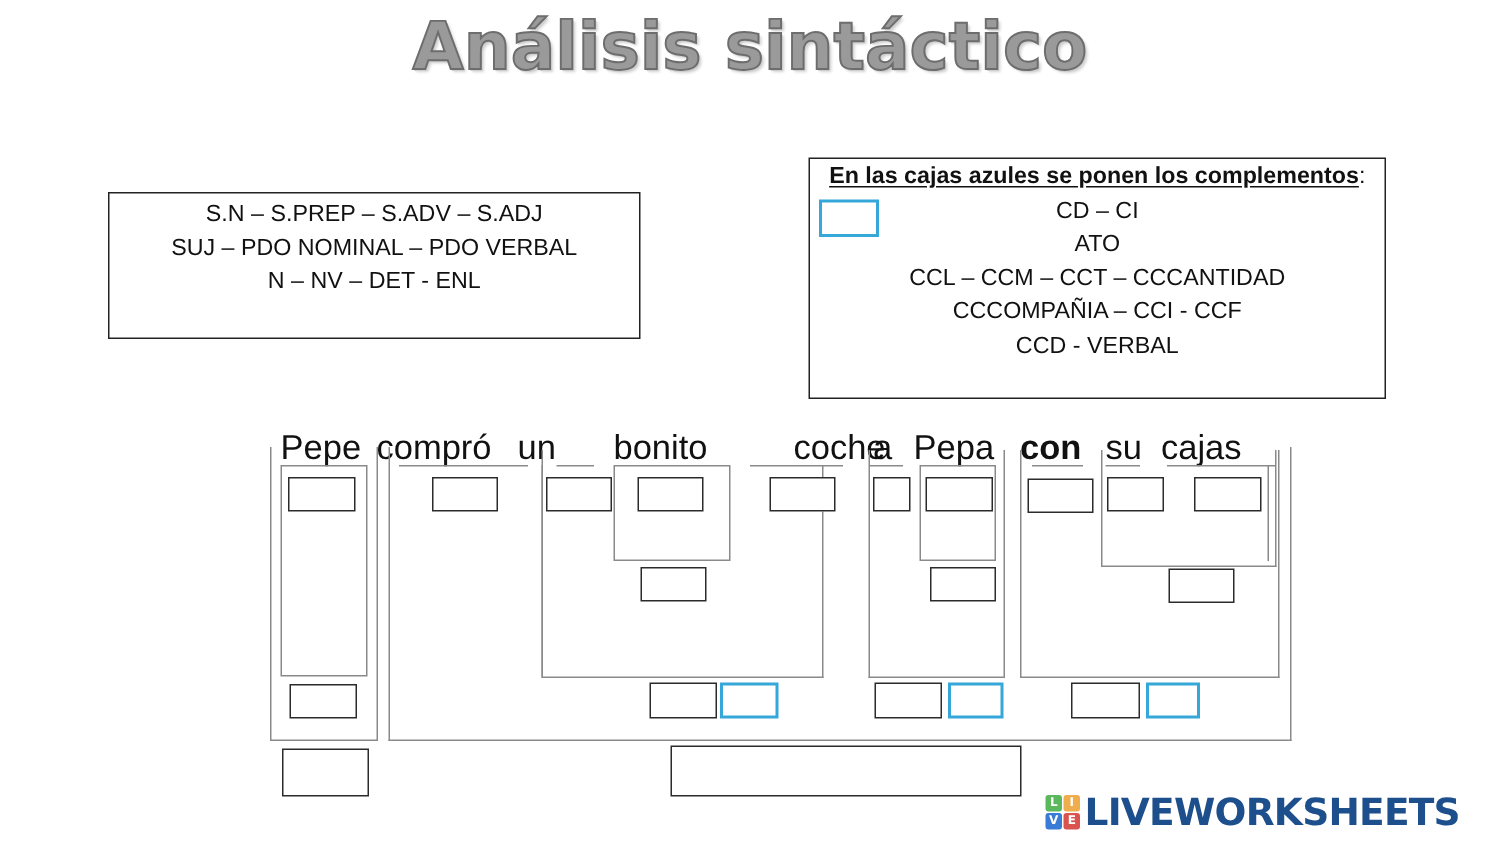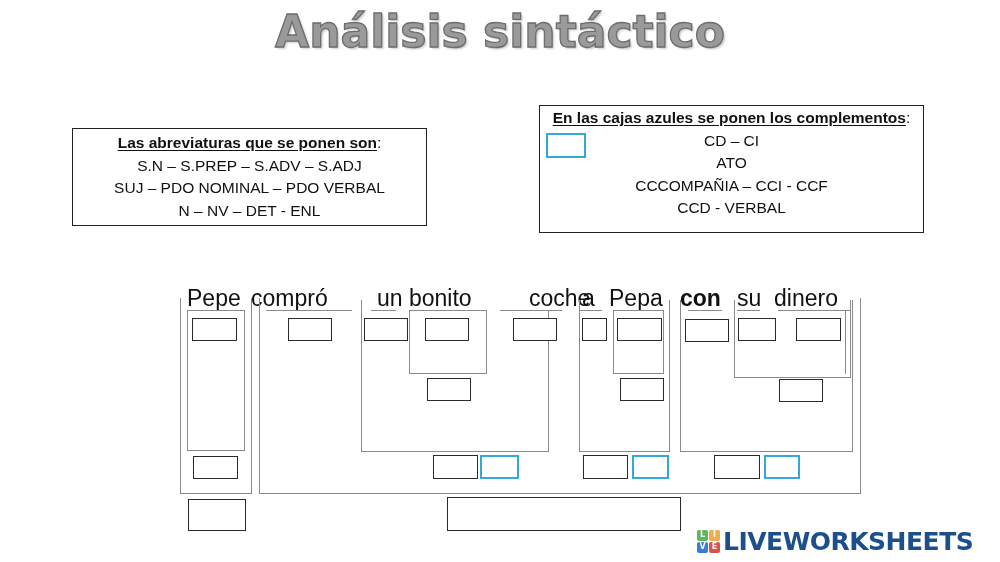--- a/index.html
+++ b/index.html
@@ -51,45 +51,45 @@
   .logo .tiles { display: grid; grid-template-columns: 11px 11px; grid-template-rows: 11px 11px; gap: 1px; margin-right: 3px; }
   .logo .tile { font-family: "DejaVu Sans", sans-serif; font-weight: bold; font-size: 8px; color: #fff; display:flex; align-items:center; justify-content:center; border-radius: 2px; line-height: 1; }
   .logo .brand { font-family: "DejaVu Sans", sans-serif; font-weight: bold; font-size: 25px; color: #1d4f8c; letter-spacing: -0.5px; }
 </style>
 </head>
 <body>
 
 <div class="abs title">Análisis sintáctico</div>
 
 <div class="abs info" style="left:72px; top:128px; width:355px; height:98px; padding-top:3px;">
-  <div class="head"><u>Las abreviaturas que se ponen son</u><span style="font-weight:normal">:</span></div>
   <div>S.N – S.PREP – S.ADV – S.ADJ</div>
   <div>SUJ – PDO NOMINAL – PDO VERBAL</div>
   <div>N – NV – DET - ENL</div>
 </div>
 
-<div class="abs info" style="left:539px; top:105px; width:385px; height:128px; padding-top:1px;">
+<div class="abs info" style="left:539px; top:105px; width:385px; height:161px; padding-top:1px;">
   <div class="head"><u>En las cajas azules se ponen los complementos</u><span style="font-weight:normal">:</span></div>
   <div>CD – CI</div>
   <div>ATO</div>
+  <div>CCL – CCM – CCT – CCCANTIDAD</div>
   <div>CCCOMPAÑIA – CCI - CCF</div>
   <div>CCD - VERBAL</div>
 </div>
 <div class="abs ans blue" style="left:546px; top:133px; width:40px; height:25px;"></div>
 
 <div class="abs word" style="left:187px;">Pepe</div>
 <div class="abs word" style="left:251px;">compró</div>
-<div class="abs word" style="left:377px;text-align:center;">un</div>
+<div class="abs word" style="left:345px;text-align:center;">un</div>
 <div class="abs word" style="left:409px;">bonito</div>
 <div class="abs word" style="left:498px;margin-left:31px;">coche</div>
 <div class="abs word" style="left:582px;">a</div>
 <div class="abs word" style="left:609px;">Pepa</div>
 <div class="abs word" style="left:680px;font-weight:bold;">con</div>
 <div class="abs word" style="left:737px;">su</div>
-<div class="abs word" style="left:774px;">dinero</div>
+<div class="abs word" style="left:774px;">cajas</div>
 
 <div class="abs ul" style="left:266px; top:310px; width:86px;"></div>
 <div class="abs ul" style="left:371px; top:310px; width:25px;"></div>
 <div class="abs ul" style="left:500px; top:310px; width:62px;"></div>
 <div class="abs ul" style="left:580px; top:310px; width:22px;"></div>
 <div class="abs ul" style="left:688px; top:310px; width:34px;"></div>
 <div class="abs ul" style="left:737px; top:310px; width:23px;"></div>
 <div class="abs ul" style="left:778px; top:310px; width:72px;"></div>
 
 <div class="abs br" style="left:180px; top:298px; width:72px; height:196px;"></div>

